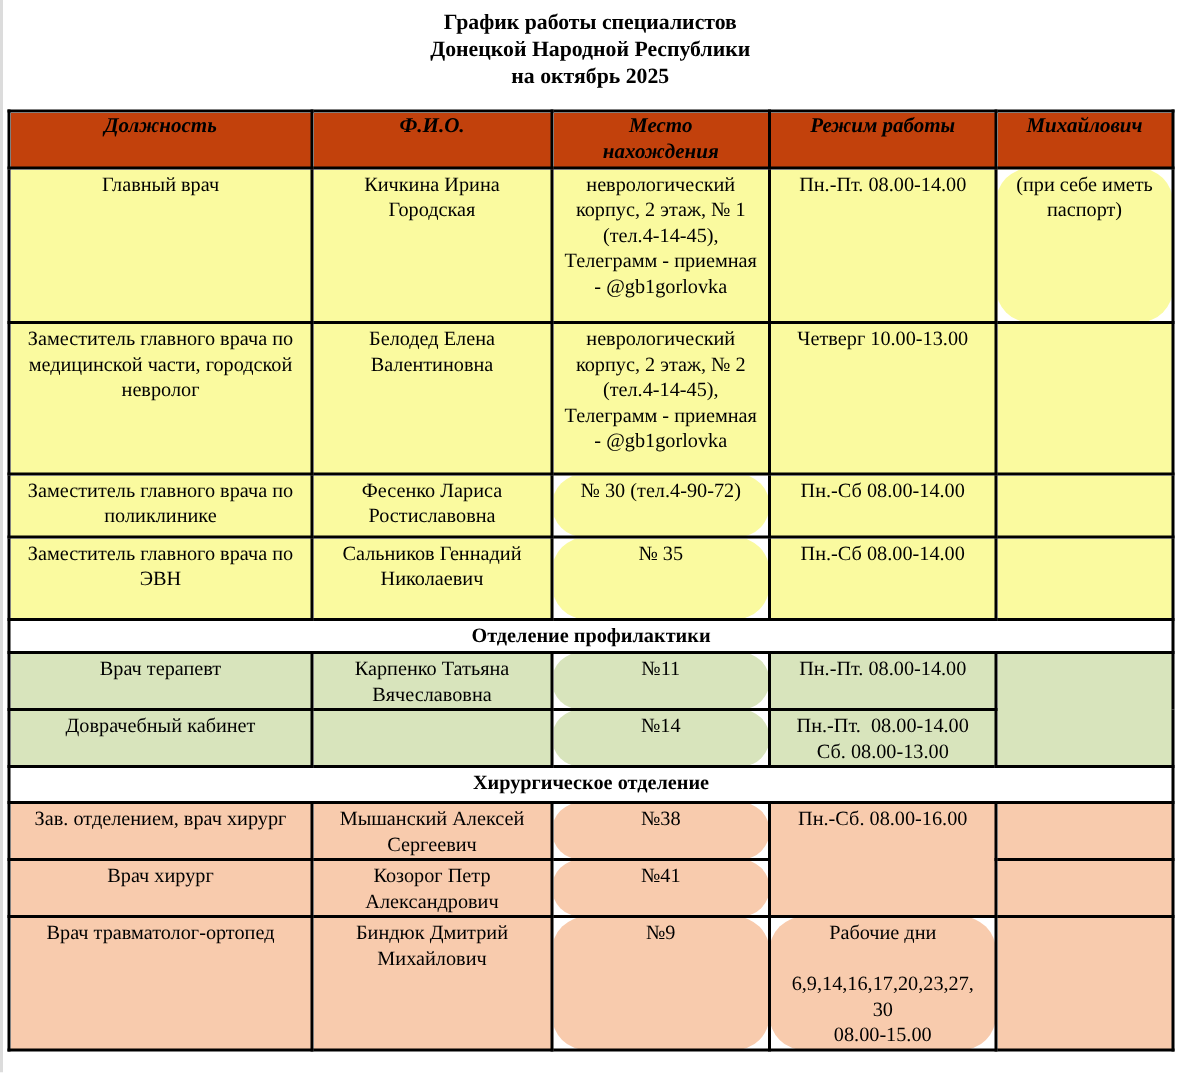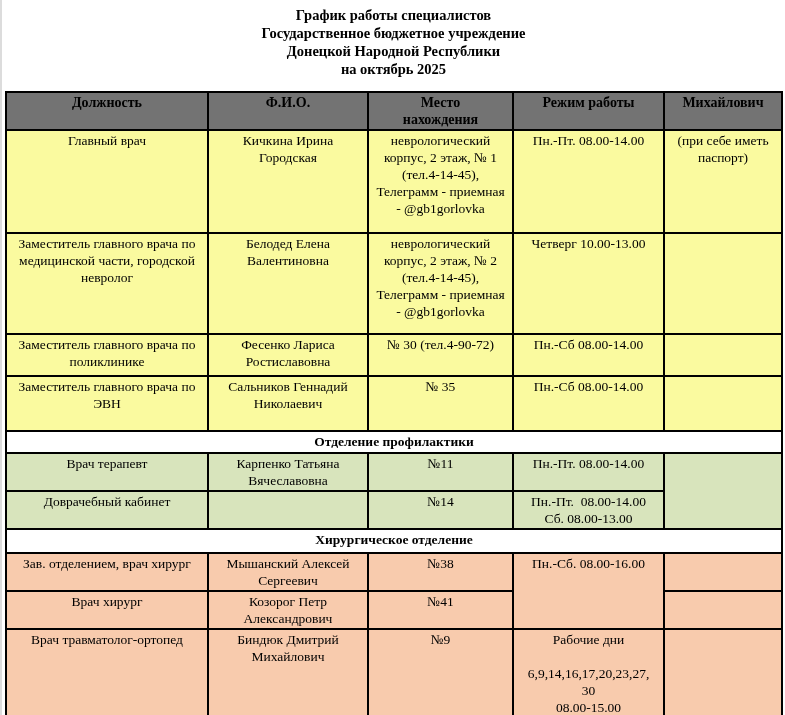--- a/index.html
+++ b/index.html
@@ -38,48 +38,48 @@
     font-size: 13.5px;
     line-height: 17px;
     vertical-align: top;
     text-align: center;
     overflow: hidden;
     box-sizing: border-box;
     word-wrap: break-word;
   }
   table.schedule th {
     font-weight: bold;
+    font-style: italic;
     text-align: center;
     font-size: 14px;
-    background: #737373;
+    background: #c2410c;
     white-space: pre-line;
   }
   tr.bg-y > td { background: var(--yellow, #FAFA9F); }
   tr.bg-g > td { background: var(--green, #D8E4BC); }
   tr.bg-o > td { background: var(--orange, #F8CBAD); }
   td.section-cell {
     background: #ffffff;
     text-align: center;
     font-weight: bold;
     font-size: 14px;
     padding: 1px 2px;
   }
-  .ac { text-align: center; }
+  .ac { text-align: center; border-radius: 23px; }
   .vm { vertical-align: middle; }
   .pre { white-space: pre-line; }
   .sched { padding-left: 8px; }
 </style>
 </head>
 <body>
 
 <div class="page">
 
   <div class="doc-title">
     <div>График работы специалистов</div>
-    <div>Государственное бюджетное учреждение</div>
     <div>Донецкой Народной Республики</div>
     <div>на октябрь 2025</div>
   </div>
 
   <table class="schedule">
     <colgroup>
       <col style="width:202px">
         <col style="width:160px">
         <col style="width:145px">
         <col style="width:151px">

